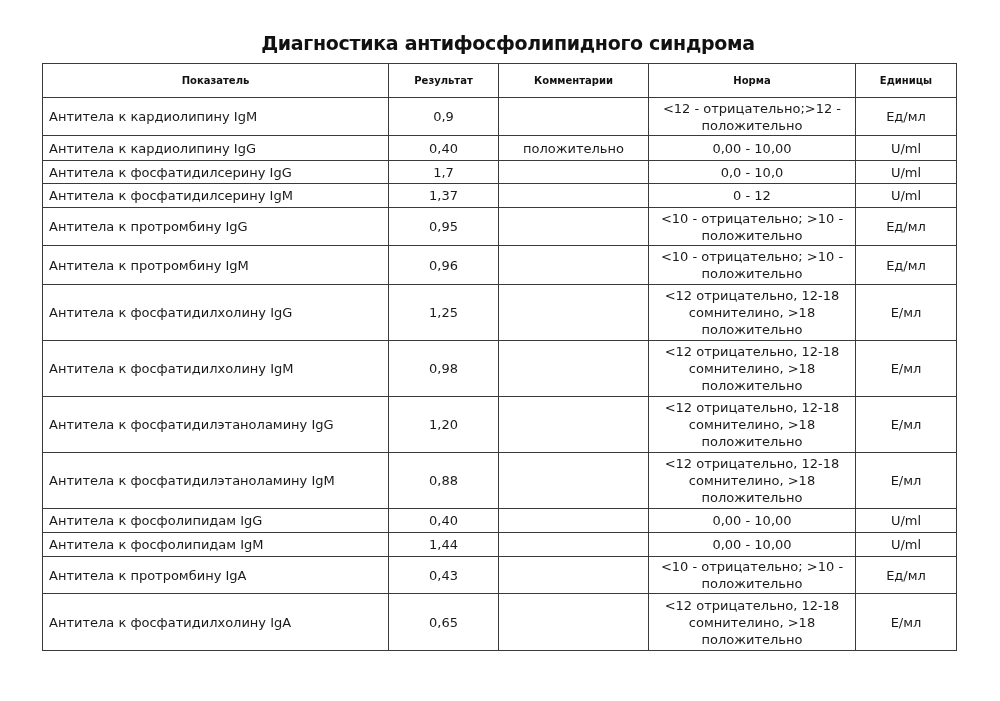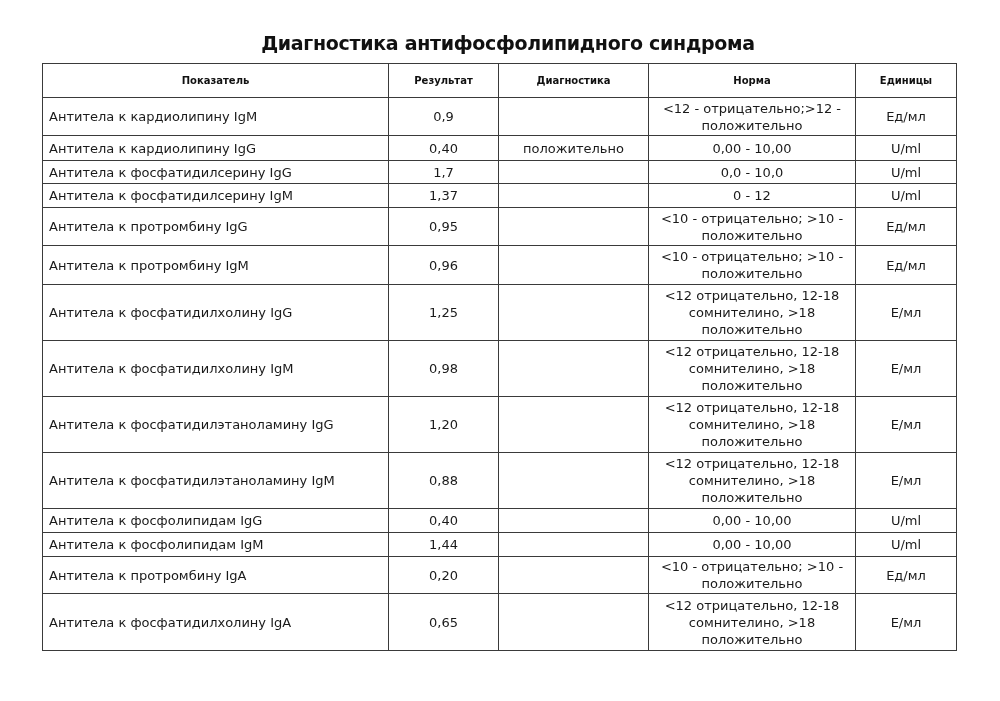--- a/index.html
+++ b/index.html
@@ -67,21 +67,21 @@
     <col class="c-name">
       <col class="c-result">
       <col class="c-comment">
       <col class="c-norm">
       <col class="c-units">
   </colgroup>
   <thead>
     <tr>
       <th>Показатель</th>
       <th>Результат</th>
-      <th>Диагностика</th>
+      <th>Комментарии</th>
       <th>Норма</th>
       <th>Единицы</th>
     </tr>
   </thead>
   <tbody id="rows-body">
       <tr style="height: 38px;">
         <td class="name">Антитела к кардиолипину IgM</td>
         <td class="center">0,9</td>
         <td class="center"></td>
         <td class="center">&lt;12 - отрицательно;&gt;12 - положительно</td>
@@ -159,21 +159,21 @@
       </tr>
       <tr style="height: 24px;">
         <td class="name">Антитела к фосфолипидам IgM</td>
         <td class="center">1,44</td>
         <td class="center"></td>
         <td class="center">0,00 - 10,00</td>
         <td class="center">U/ml</td>
       </tr>
       <tr style="height: 37px;">
         <td class="name">Антитела к протромбину IgA</td>
-        <td class="center">0,20</td>
+        <td class="center">0,43</td>
         <td class="center"></td>
         <td class="center">&lt;10 - отрицательно; &gt;10 - положительно</td>
         <td class="center">Ед/мл</td>
       </tr>
       <tr style="height: 57px;">
         <td class="name">Антитела к фосфатидилхолину IgA</td>
         <td class="center">0,65</td>
         <td class="center"></td>
         <td class="center">&lt;12 отрицательно, 12-18 сомнителино, &gt;18 положительно</td>
         <td class="center">Е/мл</td>

